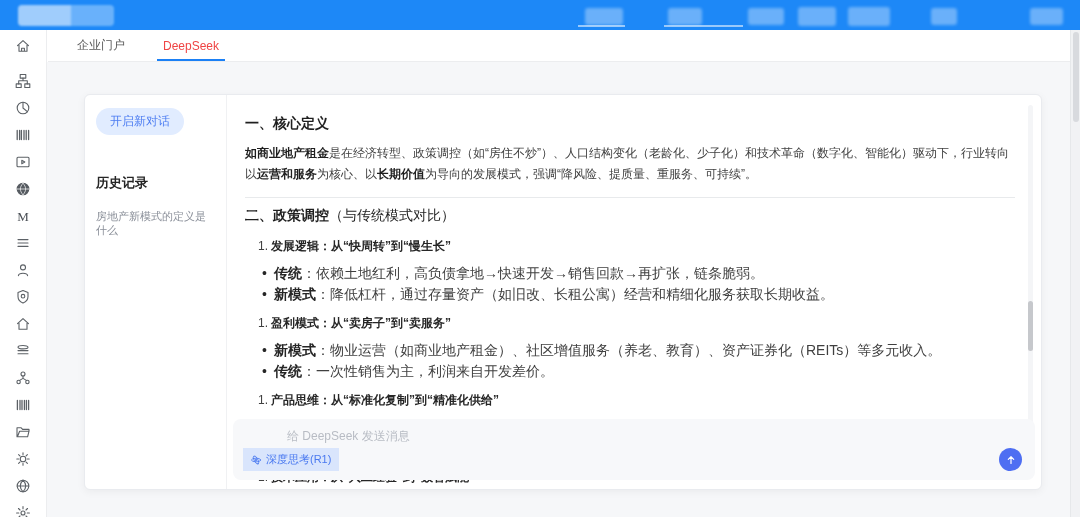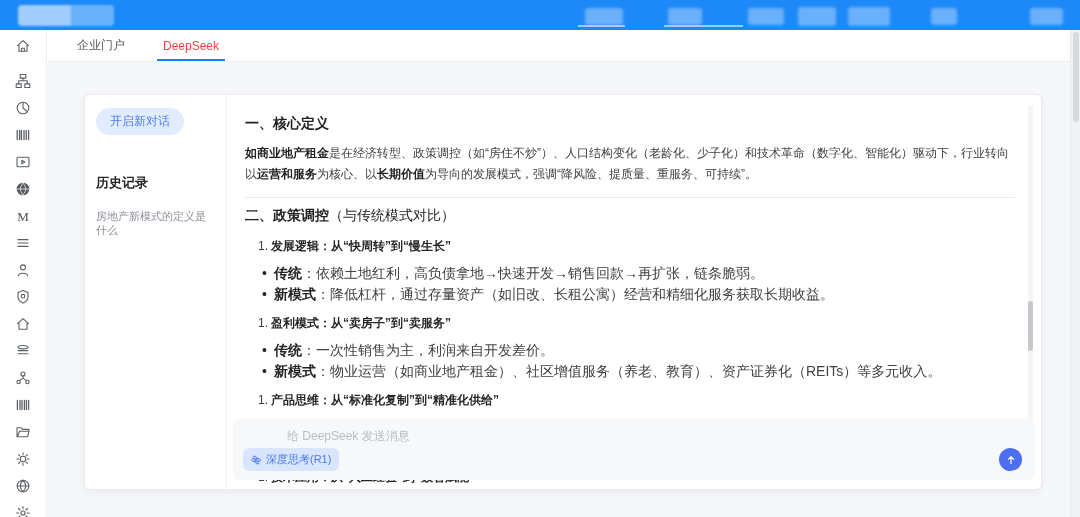--- a/index.html
+++ b/index.html
@@ -54,21 +54,21 @@
   .ans-bullets { margin-bottom:4px; }
   .ans-bullet { font-size:14px; color:#404040; line-height:16px; margin:5px 0 5px 29px; position:relative; }
   .ans-bullet::before { content:"•"; position:absolute; left:-12px; top:0; color:#262626; }
   .ans-bullet b { color:#262626; font-weight:bold; }
   
   .composer { position:absolute; left:6px; right:6px; bottom:9px; height:61px; background:#f7f8fa; border-radius:8px; z-index:5; }
   .composer input { position:absolute; left:12px; top:8px; right:50px; height:18px; border:none; outline:none;
     background:transparent; font-size:12px; color:#a16207; font-family:inherit;margin-left:40px; }
   .composer input::placeholder { color:#b8bcc4; }
   .deep-chip { position:absolute; left:10px; bottom:9px; display:flex; align-items:center; gap:4px;
-    background:#d9e5fc; color:#4a79f0; font-size:11px; padding:4px 8px 4px 7px; border-radius:6px; cursor:pointer; }
+    background:#d9e5fc; color:#4a79f0; font-size:11px; padding:4px 8px 4px 7px; border-radius:0; cursor:pointer; }
   .deep-chip svg { width:12px; height:12px; stroke:#4a79f0; fill:none; stroke-width:1.1; }
   .send-btn { position:absolute; right:13px; bottom:9px; width:23px; height:23px; border-radius:50%;
     background:#4e6ef2; display:flex; align-items:center; justify-content:center; cursor:pointer; }
   .send-btn svg { width:12px; height:12px; stroke:#ffffff; fill:none; stroke-width:1.6; stroke-linecap:round; stroke-linejoin:round; }
 </style>
 </head>
 <body>
 
 <div class="topbar">
   <div class="logo-blur"></div>
@@ -217,22 +217,22 @@
           <div class="ans-p"><b>如商业地产租金</b><span>是在经济转型、政策调控（如“房住不炒”）、人口结构变化（老龄化、少子化）和技术革命（数字化、智能化）驱动下，行业转向以</span><b>运营和服务</b><span>为核心、以</span><b>长期价值</b><span>为导向的发展模式，强调“降风险、提质量、重服务、可持续”。</span></div>
           <div class="ans-hr"></div>
           <div class="ans-h"><b>二、政策调控</b><span>（与传统模式对比）</span></div>
           <div class="ans-item-title"><span class="num">1.</span><b>发展逻辑：从“快周转”到“慢生长”</b></div>
           <div class="ans-bullets">
             <div class="ans-bullet"><b>传统</b><span>：依赖土地红利，高负债拿地→快速开发→销售回款→再扩张，链条脆弱。</span></div>
             <div class="ans-bullet"><b>新模式</b><span>：降低杠杆，通过存量资产（如旧改、长租公寓）经营和精细化服务获取长期收益。</span></div>
           </div>
           <div class="ans-item-title"><span class="num">1.</span><b>盈利模式：从“卖房子”到“卖服务”</b></div>
           <div class="ans-bullets">
+            <div class="ans-bullet"><b>新模式</b><span>：物业运营（如商业地产租金）、社区增值服务（养老、教育）、资产证券化（REITs）等多元收入。</span></div>
             <div class="ans-bullet"><b>传统</b><span>：一次性销售为主，利润来自开发差价。</span></div>
-            <div class="ans-bullet"><b>新模式</b><span>：物业运营（如商业地产租金）、社区增值服务（养老、教育）、资产证券化（REITs）等多元收入。</span></div>
           </div>
           <div class="ans-item-title"><span class="num">1.</span><b>产品思维：从“标准化复制”到“精准化供给”</b></div>
           <div class="ans-bullets">
             <div class="ans-bullet"><b>传统</b><span>：大规模建设同质化住宅，忽视差异化需求。</span></div>
             <div class="ans-bullet"><b>新模式</b><span>：细分市场（改善型住房、养老社区、产业园区），以用户需求驱动产品设计。</span></div>
           </div>
           <div class="ans-item-title"><span class="num">1.</span><b>技术应用：从“人工经验”到“数智赋能”</b></div>
         </div>
       <div class="inner-scrollbar">
           <div class="thumb"></div>

